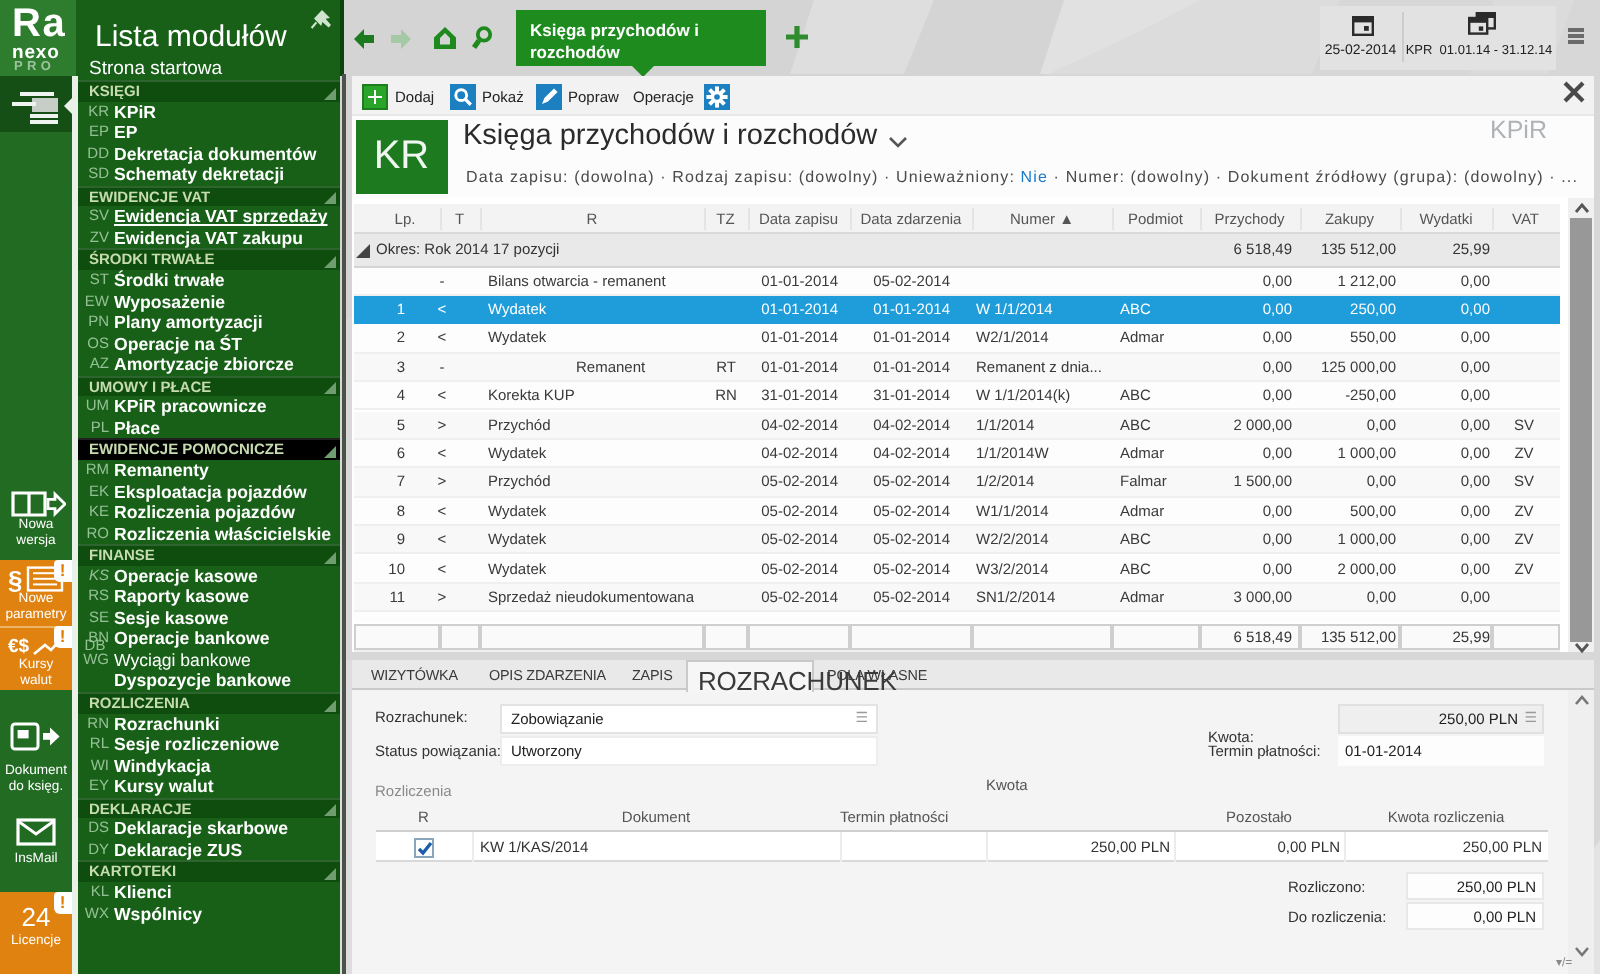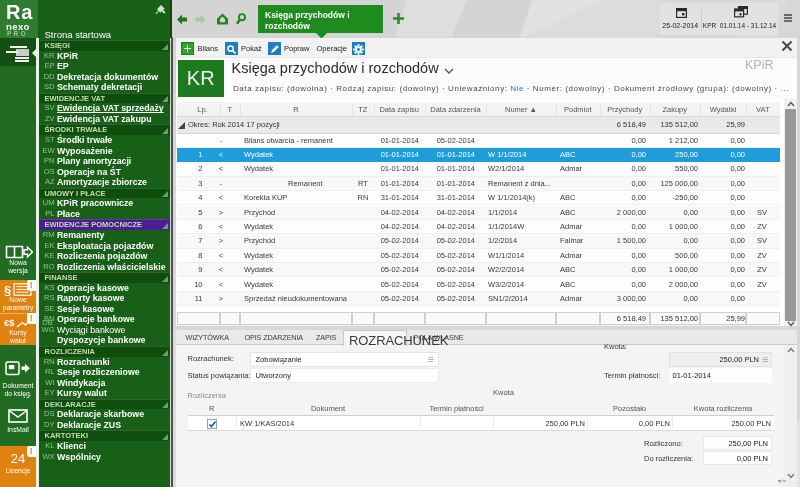--- a/index.html
+++ b/index.html
@@ -64,20 +64,21 @@
 <div style="position:absolute;left:0;color:#fff;font-size:6.8px;line-height:8px;text-align:center;width:36px;top:382px;">Dokument<br>do księg.</div>
 <svg class="abs" style="left:8px;top:409px;" width="20" height="14" viewBox="0 0 20 14">
     <rect x="1" y="1" width="18" height="12" fill="none" stroke="#fff" stroke-width="1.6"></rect>
     <path d="M1 1.5 L10 8 L19 1.5" fill="none" stroke="#fff" stroke-width="1.5"></path>
   </svg>
 <div style="position:absolute;left:0;color:#fff;font-size:6.8px;line-height:8px;text-align:center;width:36px;top:426px;">InsMail</div>
 <div class="abs" style="left:0;top:451px;width:36px;text-align:center;color:#fff;font-size:13px;">24</div>
 <div style="position:absolute;left:0;color:#fff;font-size:6.8px;line-height:8px;text-align:center;width:36px;top:466.5px;">Licencje</div>
 <div class="abs" style="left:26.5px;top:446px;width:9.5px;height:11px;background:#fff;border-radius:2px 0 0 3px;color:#e07b00;font-size:8.5px;font-weight:bold;text-align:center;line-height:11px;">!</div>
 <div class="abs" style="left:38.5px;top:0;width:131.5px;height:487px;background:#186018;overflow:hidden;">
+<div class="tx" style="left:9px;top:10px;font-size:15px;color:#fff;">Lista modułów</div>
 <svg class="abs" style="left:116px;top:4px;" width="11" height="11" viewBox="0 0 11 11">
       <path d="M6 1 L10 5 L7.8 5.4 L10.5 8.5 L9.3 9.7 L6.2 7 L5.6 9 L2 5.2 Z" fill="#cfe3cf"></path>
       <path d="M3.2 7.2 L0.8 10" stroke="#cfe3cf" stroke-width="1.1"></path>
     </svg>
 <div class="tx" style="left:6px;top:29.50px;height:10.55px;color:#fff;font-size:9.5px;line-height:10.55px;">Strona startowa</div>
     <div class="abs" style="left:0;top:40.05px;width:131.5px;height:10.55px;background:#0f4d0f;border-top:1px solid rgba(255,255,255,0.13);color:#c6dcae;font-size:7.5px;font-weight:bold;line-height:10.55px;padding-left:6px;white-space:nowrap;">KSIĘGI<svg style="position:absolute;right:2px;top:2.5px;" width="6" height="6" viewBox="0 0 6 6">
         <path d="M6 0 L6 6 L0 6 Z" fill="#6f9d6f"></path>
       </svg></div>
     <div class="abs" style="left:2px;top:50.60px;width:14px;height:10.55px;color:#95c095;font-size:7.5px;line-height:10.55px;text-align:right;">KR</div>
     <div class="tx" style="left:18.5px;top:50.60px;height:10.55px;color:#fff;font-weight:bold;font-size:8.8px;line-height:10.55px;">KPiR</div>
@@ -107,21 +108,21 @@
     <div class="tx" style="left:18.5px;top:166.65px;height:10.55px;color:#fff;font-weight:bold;font-size:8.8px;line-height:10.55px;">Operacje na ŚT</div>
     <div class="abs" style="left:2px;top:177.20px;width:14px;height:10.55px;color:#95c095;font-size:7.5px;line-height:10.55px;text-align:right;">AZ</div>
     <div class="tx" style="left:18.5px;top:177.20px;height:10.55px;color:#fff;font-weight:bold;font-size:8.8px;line-height:10.55px;">Amortyzacje zbiorcze</div>
     <div class="abs" style="left:0;top:187.75px;width:131.5px;height:10.55px;background:#0f4d0f;border-top:1px solid rgba(255,255,255,0.13);color:#c6dcae;font-size:7.5px;font-weight:bold;line-height:10.55px;padding-left:6px;white-space:nowrap;">UMOWY I PŁACE<svg style="position:absolute;right:2px;top:2.5px;" width="6" height="6" viewBox="0 0 6 6">
         <path d="M6 0 L6 6 L0 6 Z" fill="#6f9d6f"></path>
       </svg></div>
     <div class="abs" style="left:2px;top:198.30px;width:14px;height:10.55px;color:#95c095;font-size:7.5px;line-height:10.55px;text-align:right;">UM</div>
     <div class="tx" style="left:18.5px;top:198.30px;height:10.55px;color:#fff;font-weight:bold;font-size:8.8px;line-height:10.55px;">KPiR pracownicze</div>
     <div class="abs" style="left:2px;top:208.85px;width:14px;height:10.55px;color:#95c095;font-size:7.5px;line-height:10.55px;text-align:right;">PL</div>
     <div class="tx" style="left:18.5px;top:208.85px;height:10.55px;color:#fff;font-weight:bold;font-size:8.8px;line-height:10.55px;">Płace</div>
-    <div class="abs" style="left:0;top:219.40px;width:131.5px;height:10.55px;background:#4c1d95;border-top:1px solid rgba(255,255,255,0.13);color:#c6dcae;font-size:7.5px;font-weight:bold;line-height:10.55px;padding-left:6px;white-space:nowrap;">EWIDENCJE POMOCNICZE<svg style="position:absolute;right:2px;top:2.5px;" width="6" height="6" viewBox="0 0 6 6">
+    <div class="abs" style="left:0;top:219.40px;width:131.5px;height:10.55px;background:#000000;border-top:1px solid rgba(255,255,255,0.13);color:#c6dcae;font-size:7.5px;font-weight:bold;line-height:10.55px;padding-left:6px;white-space:nowrap;">EWIDENCJE POMOCNICZE<svg style="position:absolute;right:2px;top:2.5px;" width="6" height="6" viewBox="0 0 6 6">
         <path d="M6 0 L6 6 L0 6 Z" fill="#6f9d6f"></path>
       </svg></div>
     <div class="abs" style="left:2px;top:229.95px;width:14px;height:10.55px;color:#95c095;font-size:7.5px;line-height:10.55px;text-align:right;">RM</div>
     <div class="tx" style="left:18.5px;top:229.95px;height:10.55px;color:#fff;font-weight:bold;font-size:8.8px;line-height:10.55px;">Remanenty</div>
     <div class="abs" style="left:2px;top:240.50px;width:14px;height:10.55px;color:#95c095;font-size:7.5px;line-height:10.55px;text-align:right;">EK</div>
     <div class="tx" style="left:18.5px;top:240.50px;height:10.55px;color:#fff;font-weight:bold;font-size:8.8px;line-height:10.55px;">Eksploatacja pojazdów</div>
     <div class="abs" style="left:2px;top:251.05px;width:14px;height:10.55px;color:#95c095;font-size:7.5px;line-height:10.55px;text-align:right;">KE</div>
     <div class="tx" style="left:18.5px;top:251.05px;height:10.55px;color:#fff;font-weight:bold;font-size:8.8px;line-height:10.55px;">Rozliczenia pojazdów</div>
     <div class="abs" style="left:2px;top:261.60px;width:14px;height:10.55px;color:#95c095;font-size:7.5px;line-height:10.55px;text-align:right;">RO</div>
     <div class="tx" style="left:18.5px;top:261.60px;height:10.55px;color:#fff;font-weight:bold;font-size:8.8px;line-height:10.55px;">Rozliczenia właścicielskie</div>
@@ -198,21 +199,21 @@
     <rect x="5.4" y="7.2" width="2.2" height="2.2" fill="#2b2b2b"></rect>
   </svg>
 <div class="abs" style="left:701px;top:21.5px;width:77px;text-align:center;font-size:6.5px;color:#222;">KPR&nbsp; 01.01.14 - 31.12.14</div>
 <div class="abs" style="left:784px;top:14px;width:7.5px;height:1.5px;background:#6a6a6a;box-shadow:0 3px 0 #6a6a6a,0 6px 0 #6a6a6a;"></div>
 <div class="abs" style="left:170.5px;top:37px;width:2px;height:450px;background:#4a524a;"></div>
 <div class="abs" style="left:176px;top:37.5px;width:621px;height:19.5px;background:#f2f2f2;"></div>
 <div class="abs" style="left:181px;top:42px;width:13px;height:13px;background:#2aa52a;border:1px solid #1e7e1e;">
     <div style="position:absolute;left:2.2px;top:4.7px;width:6.6px;height:1.8px;background:#fff;"></div>
     <div style="position:absolute;left:4.6px;top:2.3px;width:1.8px;height:6.6px;background:#fff;"></div>
   </div>
-<div class="tx" style="left:197.5px;top:44px;font-size:7.5px;color:#222;">Bilans</div>
+<div class="tx" style="left:197.5px;top:44px;font-size:7.5px;color:#222;">Dodaj</div>
 <div class="abs" style="left:224.5px;top:42px;width:13px;height:13px;background:#1b7fc0;"><svg width="13" height="13" viewBox="0 0 13 13">
       <circle cx="5.6" cy="5.6" r="2.7" stroke="#fff" stroke-width="1.5" fill="none"></circle>
       <line x1="7.7" y1="7.7" x2="10.4" y2="10.4" stroke="#fff" stroke-width="1.7"></line>
     </svg></div>
 <div class="tx" style="left:241px;top:44px;font-size:7.5px;color:#222;">Pokaż</div>
 <div class="abs" style="left:267.5px;top:42px;width:13px;height:13px;background:#1b7fc0;"><svg width="13" height="13" viewBox="0 0 13 13">
       <path d="M3 10 L4.2 7 L9 2.2 L10.8 4 L6 8.8 L3 10 Z" fill="#fff"></path>
     </svg></div>
 <div class="tx" style="left:284px;top:44px;font-size:7.5px;color:#222;">Popraw</div>
 <div class="tx" style="left:316.5px;top:44px;font-size:7.5px;color:#222;">Operacje</div>
@@ -437,38 +438,38 @@
 <div class="abs" style="left:176px;top:330px;width:621px;height:14.5px;background:#e9e9e9;border-bottom:1px solid #c9c9c9;"></div>
 <div class="abs" style="left:343px;top:330px;width:63.5px;height:15.5px;background:#f6f6f6;border:1px solid #c9c9c9;border-bottom:none;"></div>
 <div class="tx" style="left:185.5px;top:333px;font-size:7.2px;letter-spacing:-0.1px;color:#3a3a3a;">WIZYTÓWKA</div>
 <div class="tx" style="left:244.5px;top:333px;font-size:7.2px;letter-spacing:-0.1px;color:#3a3a3a;">OPIS ZDARZENIA</div>
 <div class="tx" style="left:316px;top:333px;font-size:7.2px;letter-spacing:-0.1px;color:#3a3a3a;">ZAPIS</div>
 <div class="tx" style="left:349px;top:333px;font-size:13px;letter-spacing:-0.1px;color:#3a3a3a;">ROZRACHUNEK</div>
 <div class="tx" style="left:413.5px;top:333px;font-size:7.2px;letter-spacing:-0.1px;color:#3a3a3a;">POLA WŁASNE</div>
 <div class="tx" style="left:187.5px;top:354px;font-size:7.5px;color:#333;">Rozrachunek:</div>
 <div class="abs" style="left:249.5px;top:351.5px;width:189.5px;height:15px;background:#fff;border:1px solid #e3e3e3;font-size:7.5px;color:#222;line-height:13.5px;padding-left:5px;">Zobowiązanie
   <span style="position:absolute;right:4px;top:0;color:#999;font-size:7px;">☰</span></div>
-<div class="tx" style="left:604px;top:342px;font-size:7.5px;color:#333;">Kwota:</div>
+<div class="tx" style="left:604px;top:364px;font-size:7.5px;color:#333;">Kwota:</div>
 <div class="abs" style="left:668.5px;top:351.5px;width:103.5px;height:15px;background:#efefef;border:1px solid #e0e0e0;font-size:7.5px;color:#222;line-height:13.5px;text-align:right;padding-right:12px;">250,00 PLN
   <span style="position:absolute;right:2.5px;top:0;color:#999;font-size:7px;">☰</span></div>
 <div class="tx" style="left:187.5px;top:370.5px;font-size:7.5px;color:#333;">Status powiązania:</div>
 <div class="abs" style="left:249.5px;top:368px;width:189.5px;height:15px;background:#fff;border:1px solid #ededed;font-size:7.5px;color:#222;line-height:13.5px;padding-left:5px;">Utworzony</div>
 <div class="tx" style="left:604px;top:370.5px;font-size:7.5px;color:#333;">Termin płatności:</div>
 <div class="abs" style="left:668.5px;top:368px;width:103.5px;height:15px;background:#fdfdfd;font-size:7.5px;color:#222;line-height:15px;padding-left:4px;">01-01-2014</div>
 <div class="tx" style="left:187.5px;top:391px;font-size:7.5px;color:#8a8a8a;">Rozliczenia</div>
 <div class="abs" style="left:187.5px;top:403px;width:586.5px;height:12.5px;border-bottom:1px solid #cfcfcf;background:#f4f4f4;"></div>
 <div class="abs" style="left:187.5px;top:416px;width:586.5px;height:15px;background:#fff;border-bottom:1px solid #d9d9d9;"></div>
 <div class="abs" style="left:236px;top:416px;width:1px;height:15px;background:#ececec;"></div>
 <div class="abs" style="left:420px;top:416px;width:1px;height:15px;background:#ececec;"></div>
 <div class="abs" style="left:493px;top:416px;width:1px;height:15px;background:#ececec;"></div>
 <div class="abs" style="left:587px;top:416px;width:1px;height:15px;background:#ececec;"></div>
 <div class="abs" style="left:672px;top:416px;width:1px;height:15px;background:#ececec;"></div>
 <div class="abs" style="left:187.5px;top:403.00px;width:48.5px;height:12.50px;font-size:7.5px;color:#555;line-height:12.50px;text-align:center;white-space:nowrap;">R</div>
 <div class="abs" style="left:236px;top:403.00px;width:184px;height:12.50px;font-size:7.5px;color:#555;line-height:12.50px;text-align:center;white-space:nowrap;">Dokument</div>
-<div class="abs" style="left:420px;top:403.00px;width:73px;height:12.50px;font-size:7.5px;color:#555;line-height:12.50px;text-align:center;white-space:nowrap;">Termin płatności</div>
+<div class="abs" style="left:420px;top:403.00px;width:73px;height:12.50px;font-size:7.5px;color:#555;line-height:12.50px;white-space:nowrap;">Termin płatności</div>
 <div class="abs" style="left:493px;top:387px;width:94px;height:12.50px;font-size:7.5px;color:#555;line-height:12.50px;text-align:left;white-space:nowrap;">Kwota</div>
 <div class="abs" style="left:587px;top:403.00px;width:85px;height:12.50px;font-size:7.5px;color:#555;line-height:12.50px;text-align:center;white-space:nowrap;">Pozostało</div>
 <div class="abs" style="left:672px;top:403.00px;width:102px;height:12.50px;font-size:7.5px;color:#555;line-height:12.50px;text-align:center;white-space:nowrap;">Kwota rozliczenia</div>
 <div class="abs" style="left:207px;top:419px;width:10px;height:10px;background:#fff;border:1px solid #8aa4ba;">
     <svg width="9" height="9" viewBox="0 0 9 9" style="position:absolute;left:0;top:-0.5px;">
       <path d="M1.5 4.5 L3.5 6.5 L7.5 1.5" stroke="#1f5da8" stroke-width="1.7" fill="none"></path>
     </svg>
   </div>
 <div class="abs" style="left:240px;top:416.00px;width:100px;height:15.00px;font-size:7.5px;color:#333;line-height:15.00px;text-align:left;white-space:nowrap;">KW 1/KAS/2014</div>
 <div class="abs" style="left:493px;top:416.00px;width:92px;height:15.00px;font-size:7.5px;color:#333;line-height:15.00px;text-align:right;white-space:nowrap;">250,00 PLN</div>

